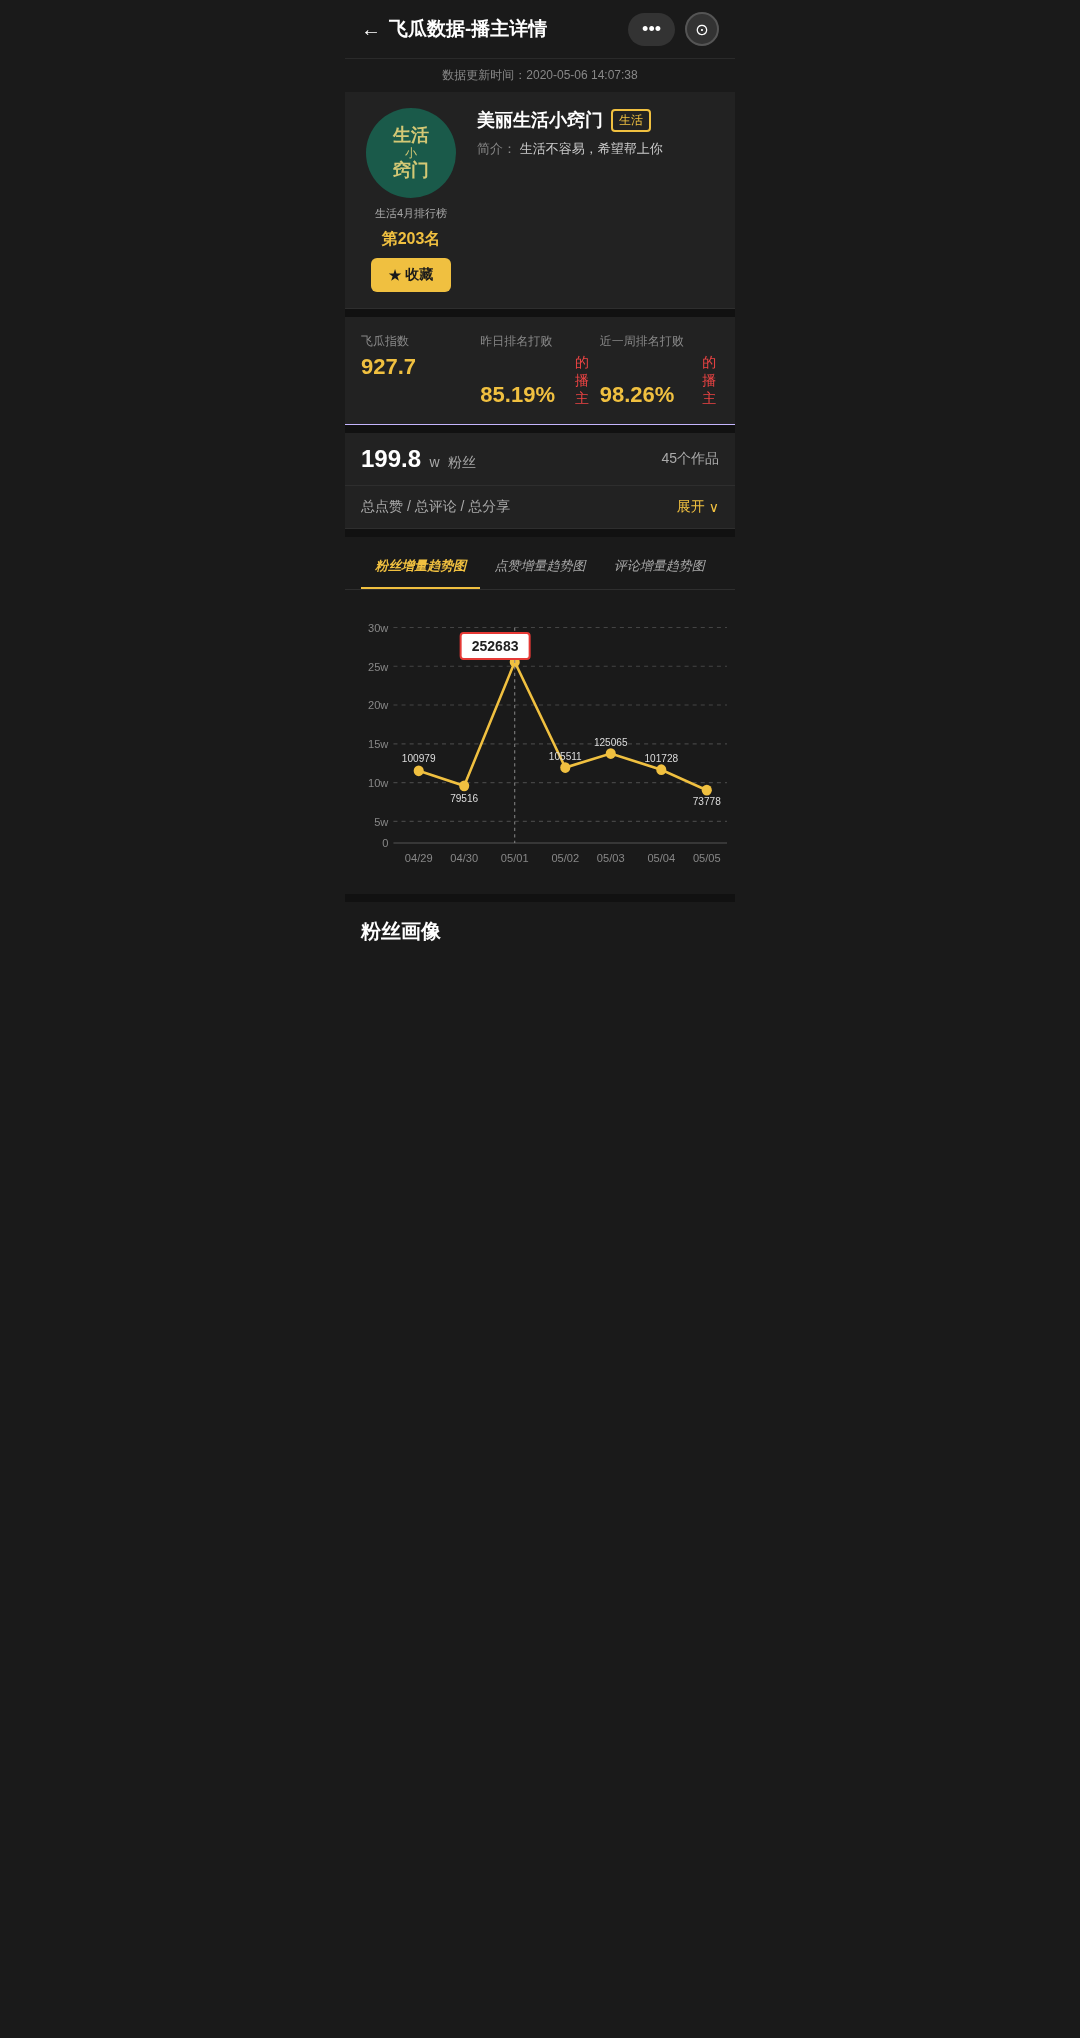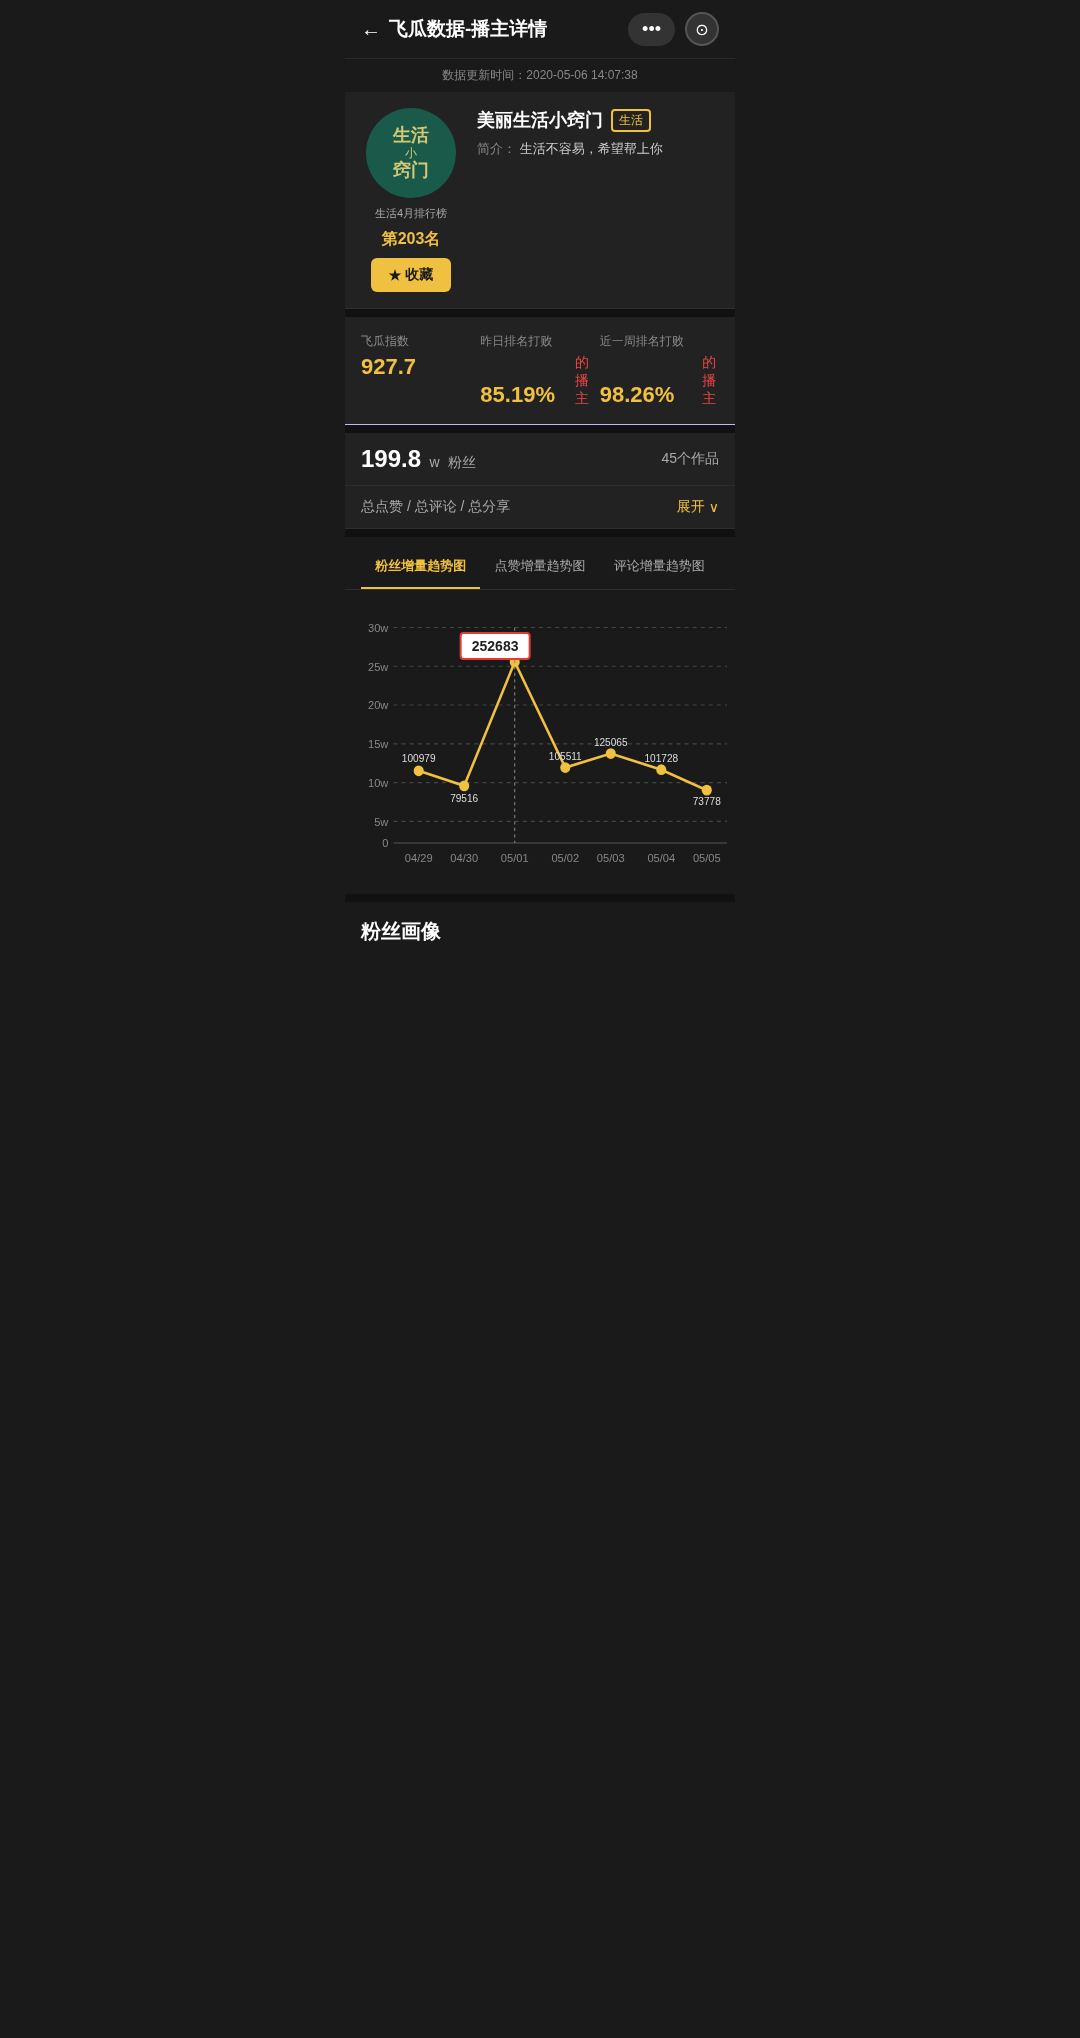--- a/index.html
+++ b/index.html
@@ -259,20 +259,21 @@
     }
     .chart-tab {
       flex: 1;
       text-align: center;
       padding: 12px 4px;
       font-size: 13px;
       color: #aaa;
       cursor: pointer;
       border-bottom: 2px solid transparent;
       white-space: nowrap;
+      font-style: italic;
     }
     .chart-tab.active {
       color: #f0c040;
       border-bottom: 2px solid #f0c040;
       font-weight: bold;
     }
 
     
     .chart-area {
       background: #1a1a1a;

